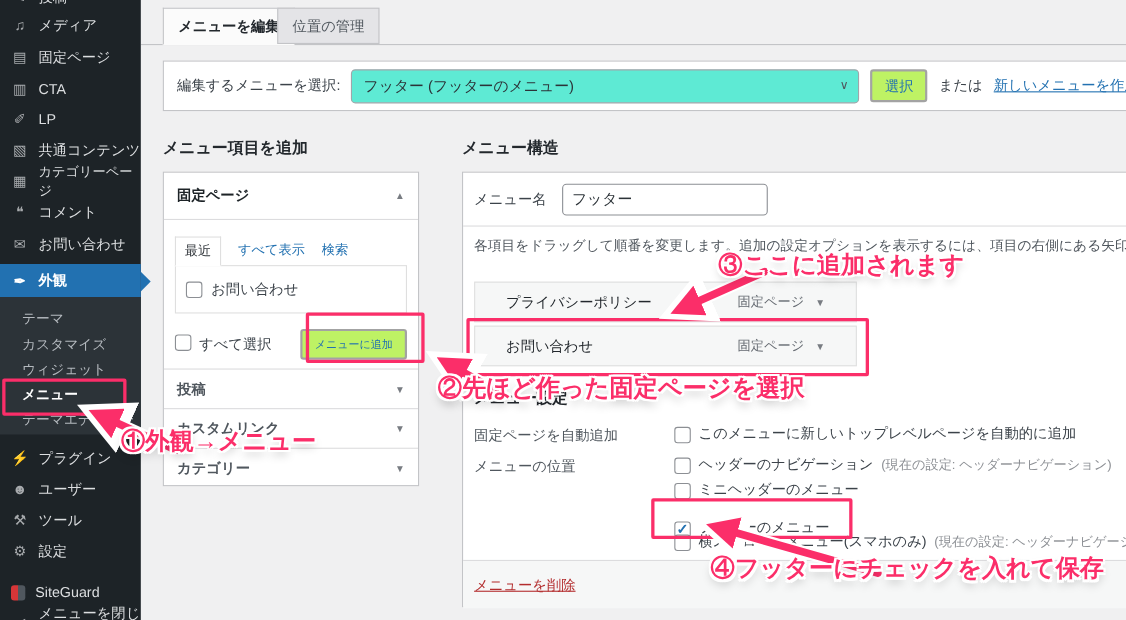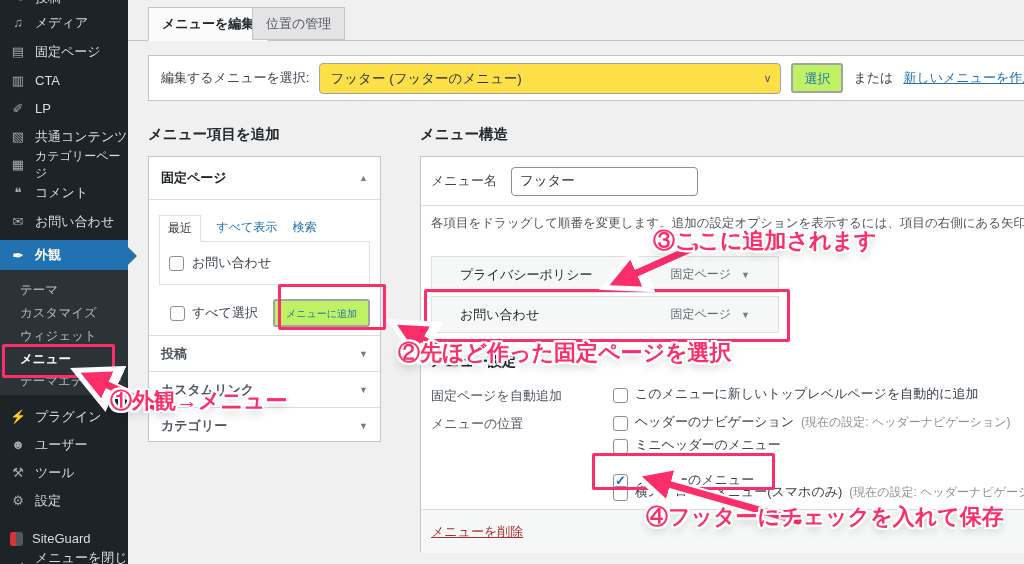--- a/index.html
+++ b/index.html
@@ -23,21 +23,21 @@
   .sg-icon{width:13px;height:14px;border-radius:3px;background:linear-gradient(90deg,#d63638 50%,#50575e 50%);flex:0 0 13px;}
   
   .content{position:absolute;left:128px;top:0;width:980px;height:564px;}
   .tabline{position:absolute;left:0;top:40px;width:980px;border-top:1px solid #c3c4c7;}
   .tab{position:absolute;top:7px;height:33px;line-height:32px;padding:0 13px;box-sizing:border-box;
     border:1px solid #c3c4c7;font-size:13px;cursor:pointer;z-index:2;}
   .tab.active{left:20px;background:#fbfbfb;border-bottom-color:#fbfbfb;font-weight:bold;color:#23282d;height:34px;}
   .tab.inactive{left:124px;background:#e4e4e7;color:#50575e;}
   .selectbar{position:absolute;left:20px;top:55px;width:1090px;height:46px;background:#fff;
     border:1px solid #c3c4c7;box-sizing:border-box;display:flex;align-items:center;padding:0 12px;gap:10px;white-space:nowrap;}
-  .wp-select{position:relative;width:462px;height:31px;border:1px solid #a0a5aa;border-radius:4px;background:#fde047;
+  .wp-select{position:relative;width:462px;height:31px;border:1px solid #a0a5aa;border-radius:4px;background:#5eead4;
     box-sizing:border-box;line-height:29px;padding:0 26px 0 10px;color:#2c3338;font-size:13.5px;cursor:pointer;}
   .wp-select .chev{position:absolute;right:9px;top:0;color:#50575e;font-size:11px;}
   .btn-secondary{height:30px;line-height:28px;padding:0 11px;border:2px solid #a3a3a3;border-radius:3px;
     background:#bef264;color:#2271b1;font-size:13px;box-sizing:border-box;cursor:pointer;}
   a.blue{color:#2271b1;text-decoration:underline;cursor:pointer;}
   .col-title{position:absolute;top:125px;font-size:14.5px;font-weight:bold;color:#23282d;}
   
   .panel{background:#fff;border:1px solid #c3c4c7;box-sizing:border-box;position:absolute;}
   .left-panel{left:20px;top:156px;width:233px;height:286px;}
   .acc-head{height:42px;line-height:42px;padding:0 12px;font-weight:bold;color:#1d2327;font-size:13px;
@@ -50,21 +50,21 @@
   .inner-tabs{margin:14px 10px 0 10px;font-size:12px;position:relative;z-index:2;}
   .itab{display:inline-block;padding:4px 8px;border:1px solid #dfdfdf;border-bottom:1px solid #fff;
     background:#fff;color:#32373c;position:relative;top:1px;cursor:pointer;}
   .ilink{color:#2271b1;margin-left:12px;cursor:pointer;}
   .pg-list{margin:0 10px;border:1px solid #dfdfdf;height:44px;box-sizing:border-box;display:flex;align-items:center;
     padding:0 9px;gap:8px;color:#3c434a;}
   .bottom-row{margin:14px 10px 0 10px;display:flex;justify-content:space-between;align-items:center;}
   .cbx{width:15px;height:15px;border:1px solid #8c8f94;border-radius:3px;background:#fff;box-sizing:border-box;
     display:inline-block;flex:0 0 15px;cursor:pointer;position:relative;}
   .cbx.checked::after{content:"✓";position:absolute;left:1px;top:-2px;color:#2271b1;font-weight:bold;font-size:13px;}
-  .cbx-lab{display:inline-flex;align-items:center;gap:7px;margin-left:11px;}
+  .cbx-lab{display:inline-flex;gap:7px;}
   
   .right-panel{left:292px;top:156px;width:800px;height:396px;}
   .name-row{height:48px;border-bottom:1px solid #dcdcde;display:flex;align-items:center;padding:0 10px;gap:14px;}
   .name-input{width:187px;height:29px;border:1px solid #8c8f94;border-radius:4px;padding:0 8px;font-size:13.5px;
     color:#2c3338;box-sizing:border-box;font-family:"Liberation Sans",sans-serif;}
   .hint{position:absolute;left:10px;top:58px;font-size:12.5px;color:#50575e;white-space:nowrap;}
   .menu-item{position:absolute;left:10px;width:348px;height:37px;background:#f6f7f7;border:1px solid #dfdfdf;
     box-sizing:border-box;display:flex;align-items:center;justify-content:space-between;padding:0 28px;cursor:move;}
   .mi-label{color:#23282d;font-size:13px;}
   .mi-right{display:flex;align-items:center;gap:10px;color:#646970;font-size:12px;}

